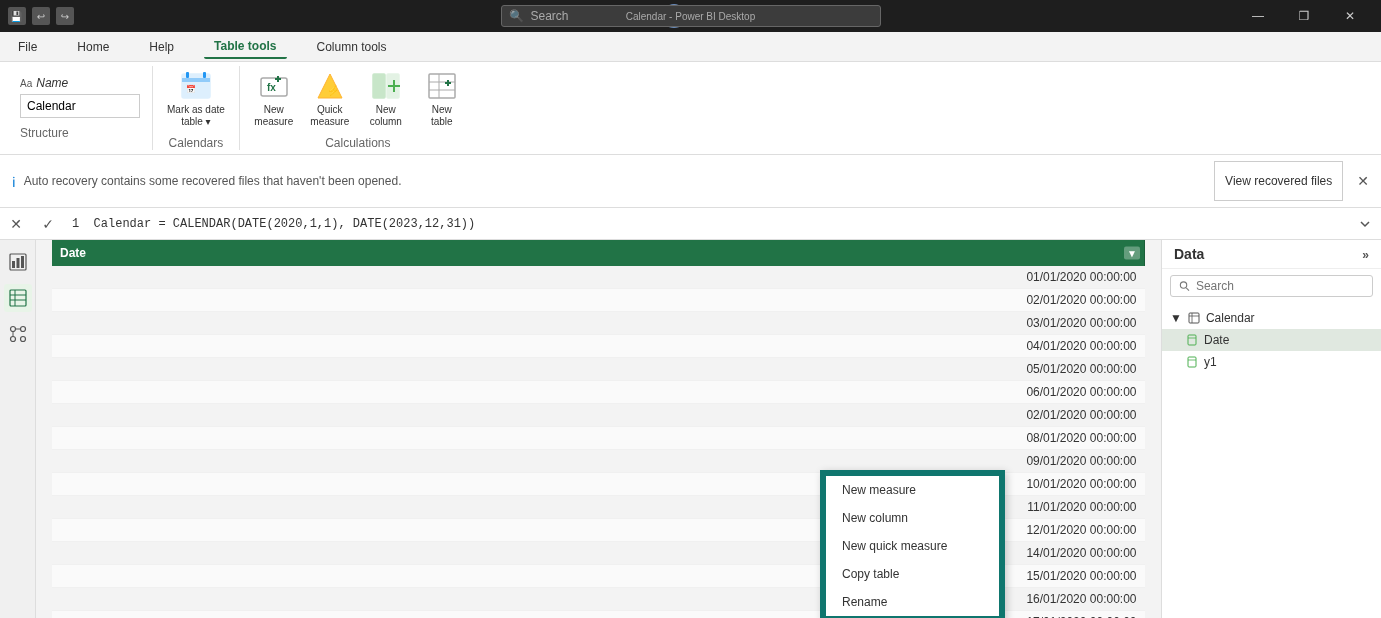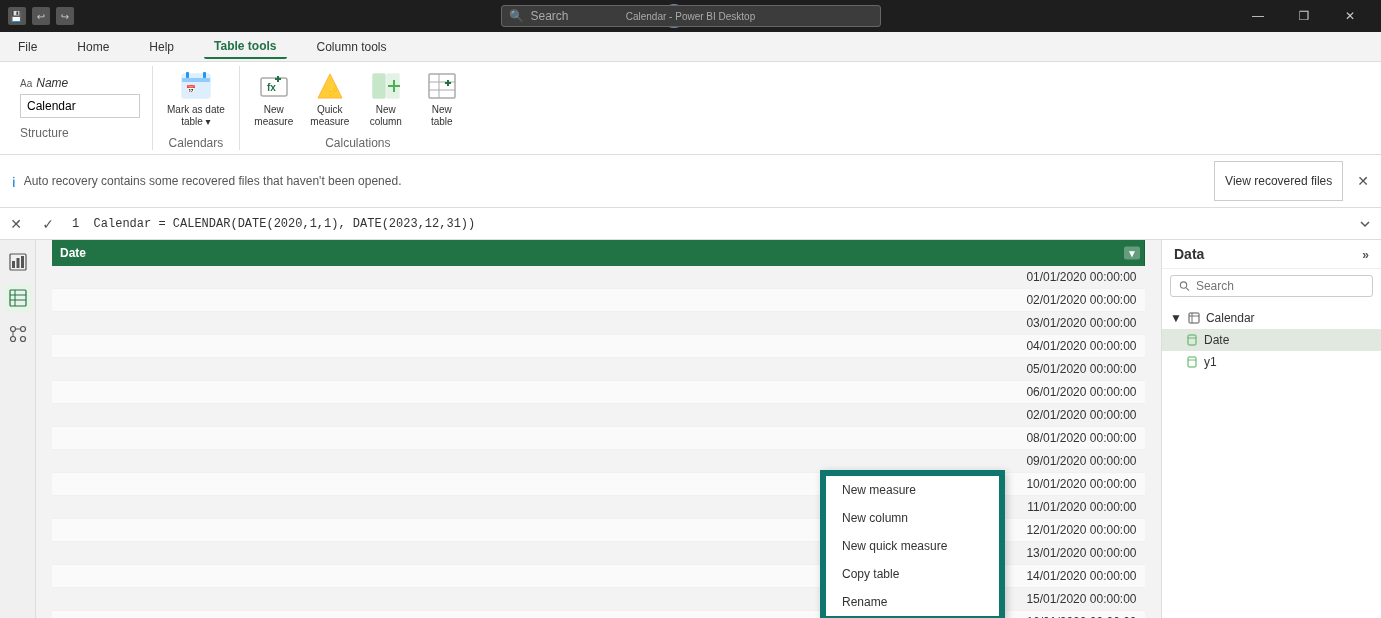--- a/index.html
+++ b/index.html
@@ -529,23 +529,20 @@
           <tr>
             <td>10/01/2020 00:00:00</td>
           </tr>
           <tr>
             <td>11/01/2020 00:00:00</td>
           </tr>
           <tr>
             <td>12/01/2020 00:00:00</td>
           </tr>
           <tr>
-            <td>13/01/2020 00:00:00</td>
-          </tr>
-          <tr>
             <td>14/01/2020 00:00:00</td>
           </tr>
           <tr>
             <td>15/01/2020 00:00:00</td>
           </tr>
           <tr>
             <td>16/01/2020 00:00:00</td>
           </tr>
           <tr>
             <td>17/01/2020 00:00:00</td>

